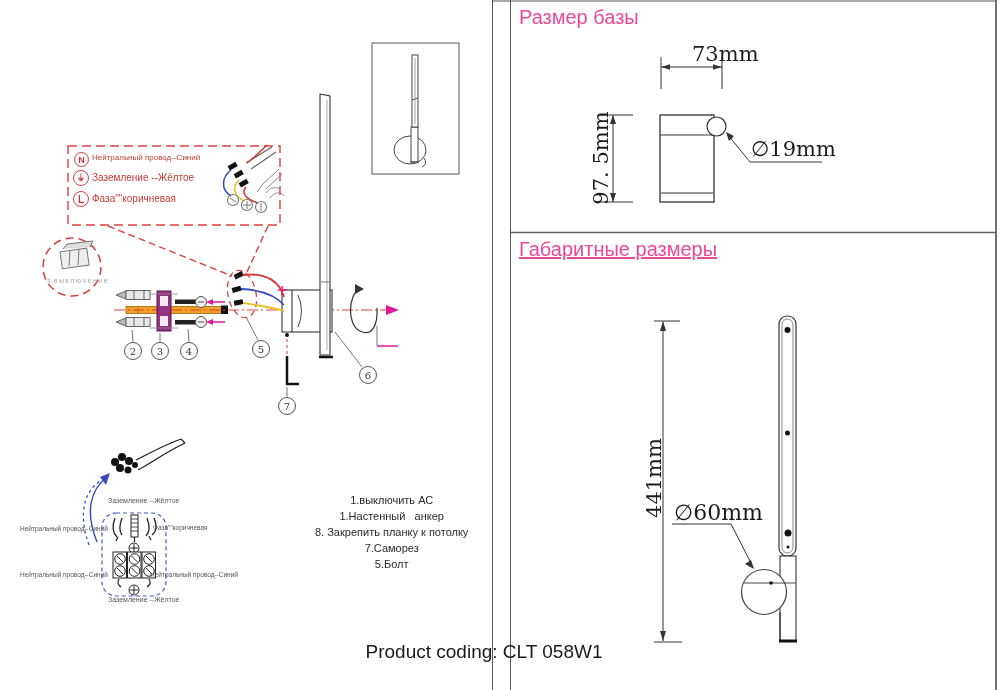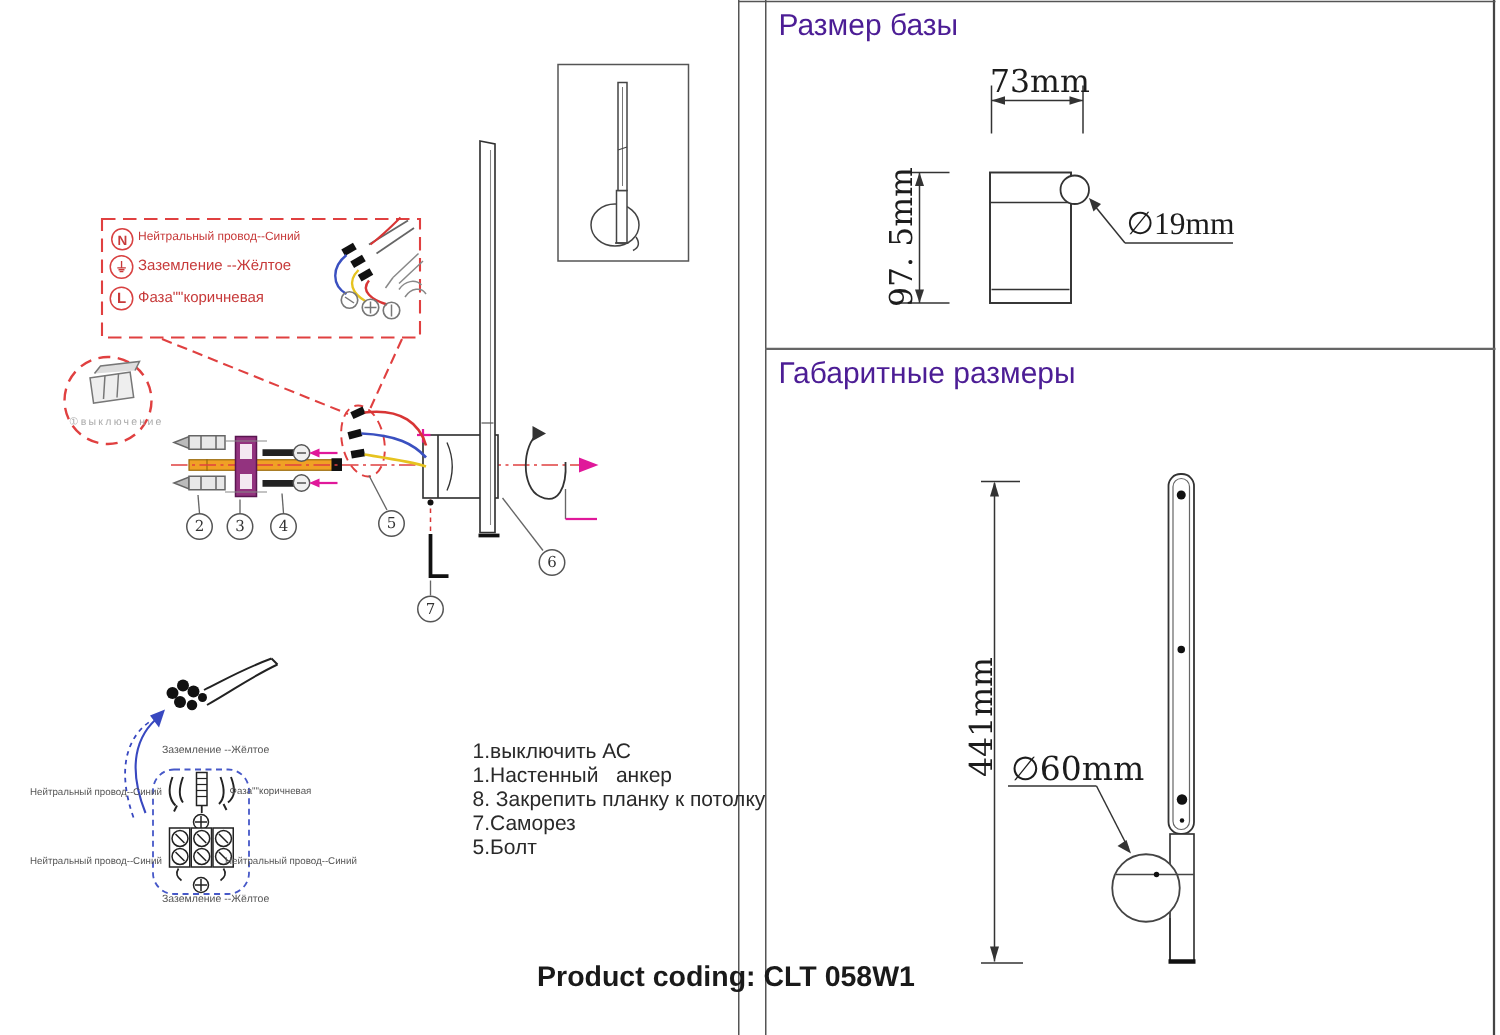--- a/index.html
+++ b/index.html
@@ -1,22 +1,22 @@
 <!DOCTYPE html>
 <html><head>
 <meta charset="utf-8">
 <style>
   html,body{margin:0;padding:0;background:#fff;}
   #canvas{position:relative;width:1000px;height:690px;background:#fff;overflow:hidden;
           font-family:"Liberation Sans",sans-serif;color:#222;}
   .abs{position:absolute;}
   .dim{font-family:"DejaVu Serif",serif;color:#1c1c1c;}
   .rot{transform:rotate(-90deg);transform-origin:center;text-align:center;}
-  .title{font-size:20px;color:#4c1d95;}
-  .step{font-size:14px;line-height:16px;color:#2a2a2a;white-space:pre;}
+  .title{font-size:20px;color:#ec4899;}
+  .step{font-size:11px;line-height:16px;color:#2a2a2a;white-space:pre;text-align:center;}
   .tl{font-size:6.5px;color:#555;white-space:nowrap;}
   .co{width:16px;height:16px;border:1px solid #555;border-radius:50%;background:#fff;
       display:flex;align-items:center;justify-content:center;
       font-size:10px;font-family:"DejaVu Serif",serif;color:#333;}
   .lc{border:1.3px solid #d84040;border-radius:50%;color:#c73a3a;background:#fff;
       display:flex;align-items:center;justify-content:center;font-weight:bold;}
   .lred{color:#c73a3a;white-space:nowrap;}
   svg{position:absolute;left:0;top:0;}
 </style>
 </head>
@@ -301,25 +301,25 @@
     <line x1="780" y1="612" x2="780" y2="641" stroke-width="1.1"></line>
     <line x1="779" y1="641" x2="797" y2="641" stroke="#111" stroke-width="3"></line>
 
     <line x1="672" y1="524" x2="731" y2="524"></line>
     <line x1="731" y1="524" x2="752" y2="565"></line>
     <polygon points="754,569 745,564 751,560" fill="#333" stroke="none"></polygon>
   </g>
 </svg>
 
   <div class="abs title" style="left:519px;top:6px;">Размер базы</div>
-  <div class="abs title" style="left:519px;top:238px;">Габаритные размеры</div>
-
-  <div class="abs dim" style="left:660px;top:42px;width:62px;text-align:center;font-size:21px;">73mm</div>
+  <div class="abs title" style="left:519px;top:238px;text-decoration:underline;">Габаритные размеры</div>
+
+  <div class="abs dim" style="left:692px;top:42px;width:62px;text-align:center;font-size:21px;">73mm</div>
   <div class="abs dim rot" style="left:551px;top:146px;width:100px;height:24px;font-size:21px;">97. 5mm</div>
-  <div class="abs dim" style="left:751px;top:137px;font-size:21px;font-family:Liberation Serif, serif;">∅19mm</div>
+  <div class="abs dim" style="left:751px;top:137px;font-size:21px;">∅19mm</div>
   <div class="abs dim rot" style="left:604px;top:466px;width:100px;height:24px;font-size:21px;">441mm</div>
   <div class="abs dim" style="left:674px;top:500px;font-size:22px;">∅60mm</div>
 
   <div class="abs lc" style="left:74px;top:152px;width:13px;height:13px;font-size:9px;">N</div>
   <div class="abs lred" style="left:92px;top:153px;font-size:8px;">Нейтральный провод--Синий</div>
   <div class="abs lc" style="left:73px;top:170px;width:14px;height:14px;font-size:9px;">⏚</div>
   <div class="abs lred" style="left:92px;top:172px;font-size:10px;">Заземление --Жёлтое</div>
   <div class="abs lc" style="left:73px;top:191px;width:14px;height:14px;font-size:10px;">L</div>
   <div class="abs lred" style="left:92px;top:193px;font-size:10px;">Фаза""коричневая</div>
 
@@ -340,15 +340,15 @@
     <div class="step">5.Болт</div>
   </div>
 
   <div class="abs tl" style="left:108px;top:497px;font-size:7px;">Заземление --Жёлтое</div>
   <div class="abs tl" style="left:20px;top:525px;">Нейтральный провод--Синий</div>
   <div class="abs tl" style="left:153px;top:524px;">Фаза""коричневая</div>
   <div class="abs tl" style="left:20px;top:571px;">Нейтральный провод--Синий</div>
   <div class="abs tl" style="left:150px;top:571px;">Нейтральный провод--Синий</div>
   <div class="abs tl" style="left:108px;top:596px;font-size:7px;">Заземление --Жёлтое</div>
 
-  <div class="abs" style="left:334px;top:641px;width:300px;text-align:center;font-size:19px;color:#1a1a1a;font-weight:bold;">Product coding: CLT 058W1</div>
+  <div class="abs" style="left:334px;top:641px;width:300px;text-align:center;font-size:19px;color:#1a1a1a;">Product coding: CLT 058W1</div>
 
 </div>
 
 </body></html>

